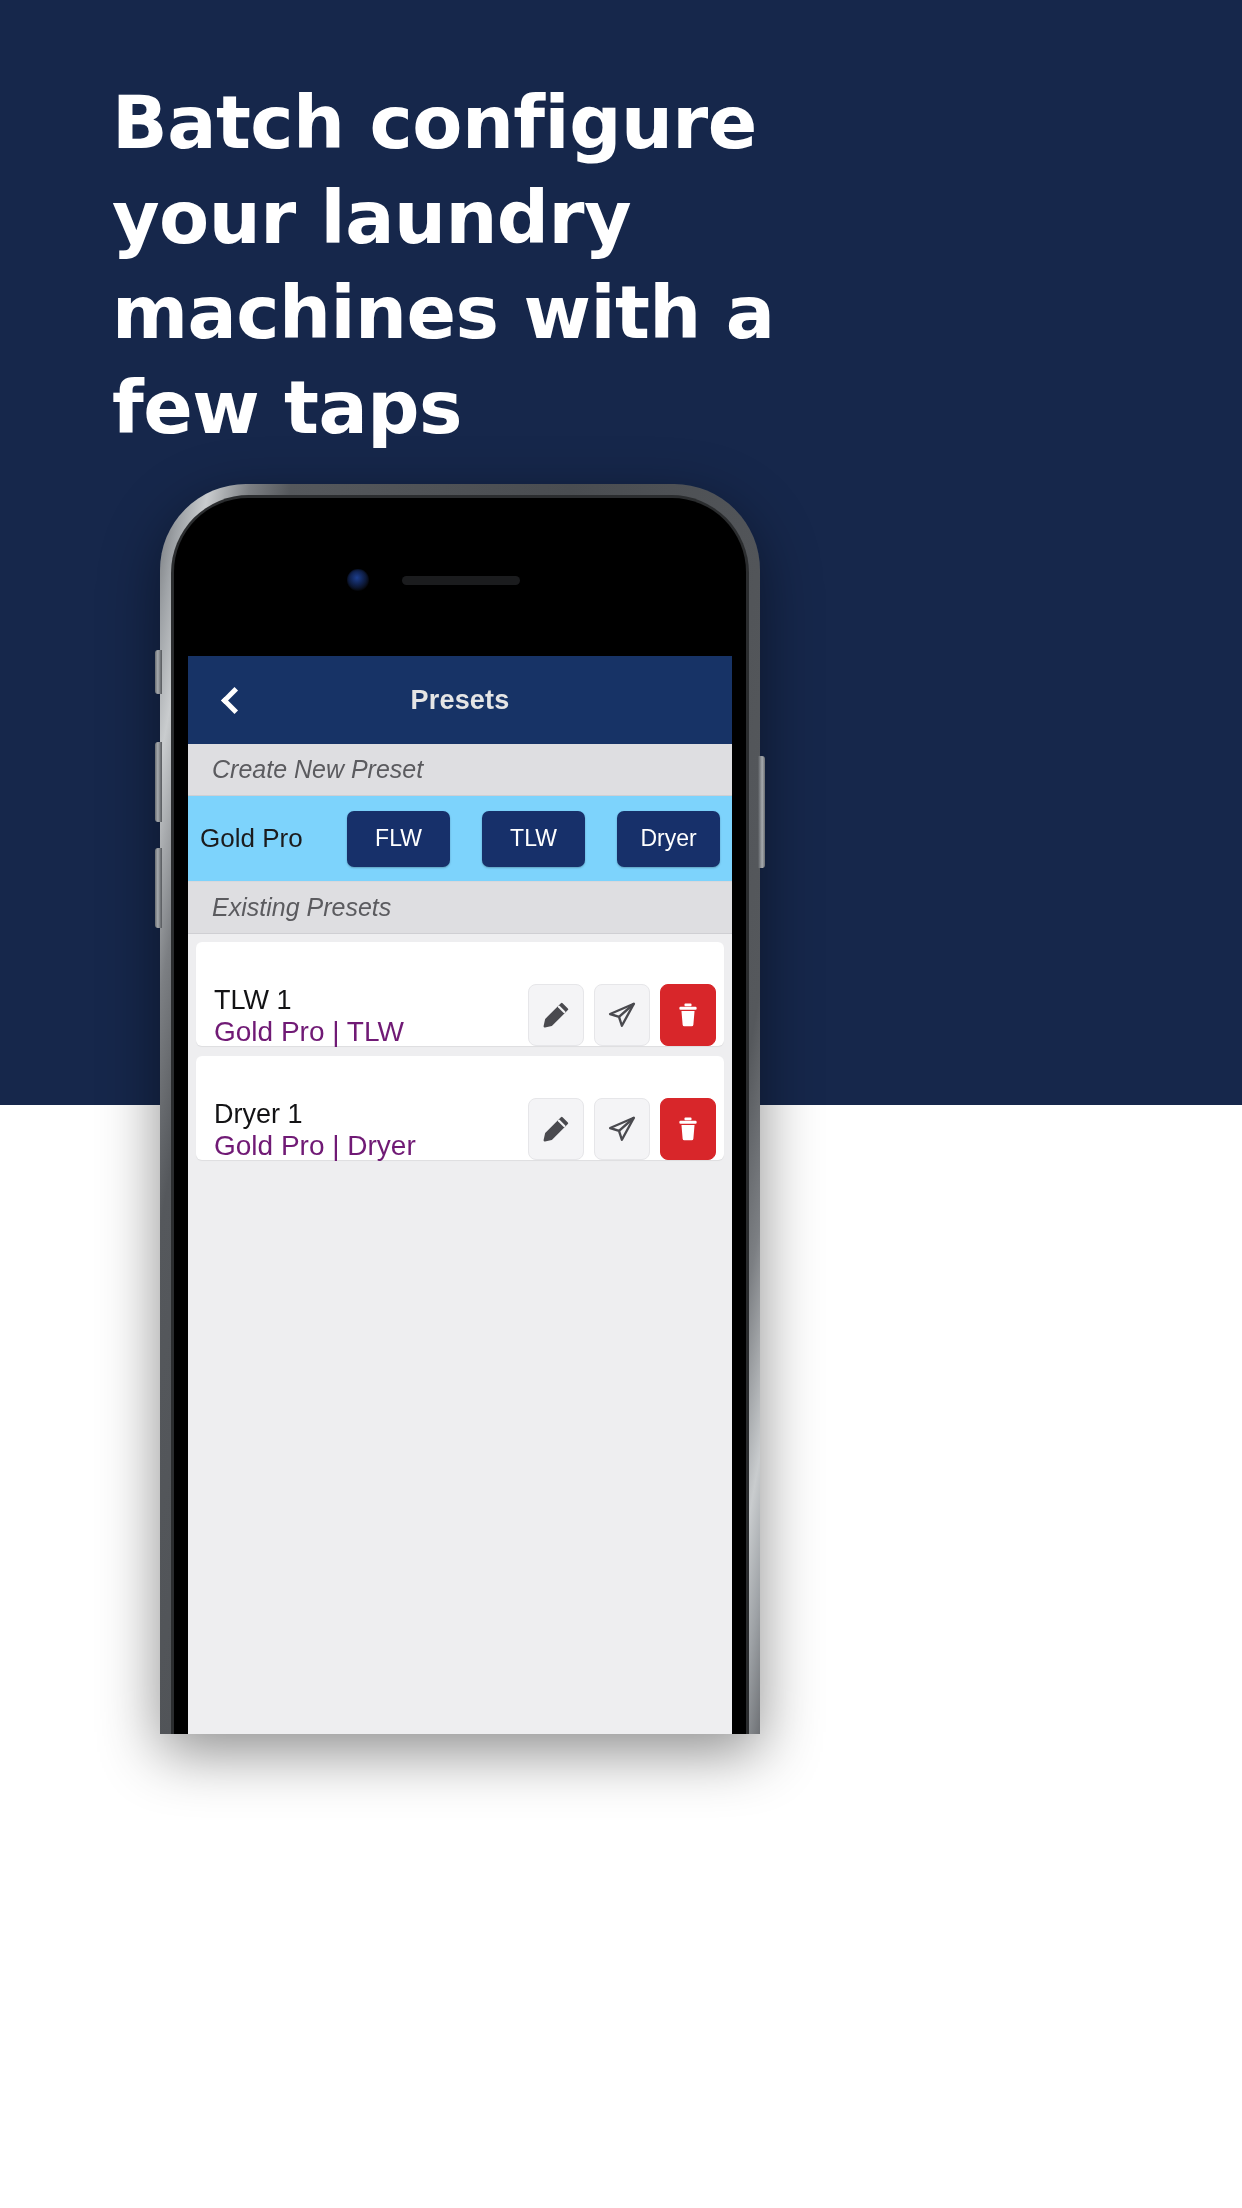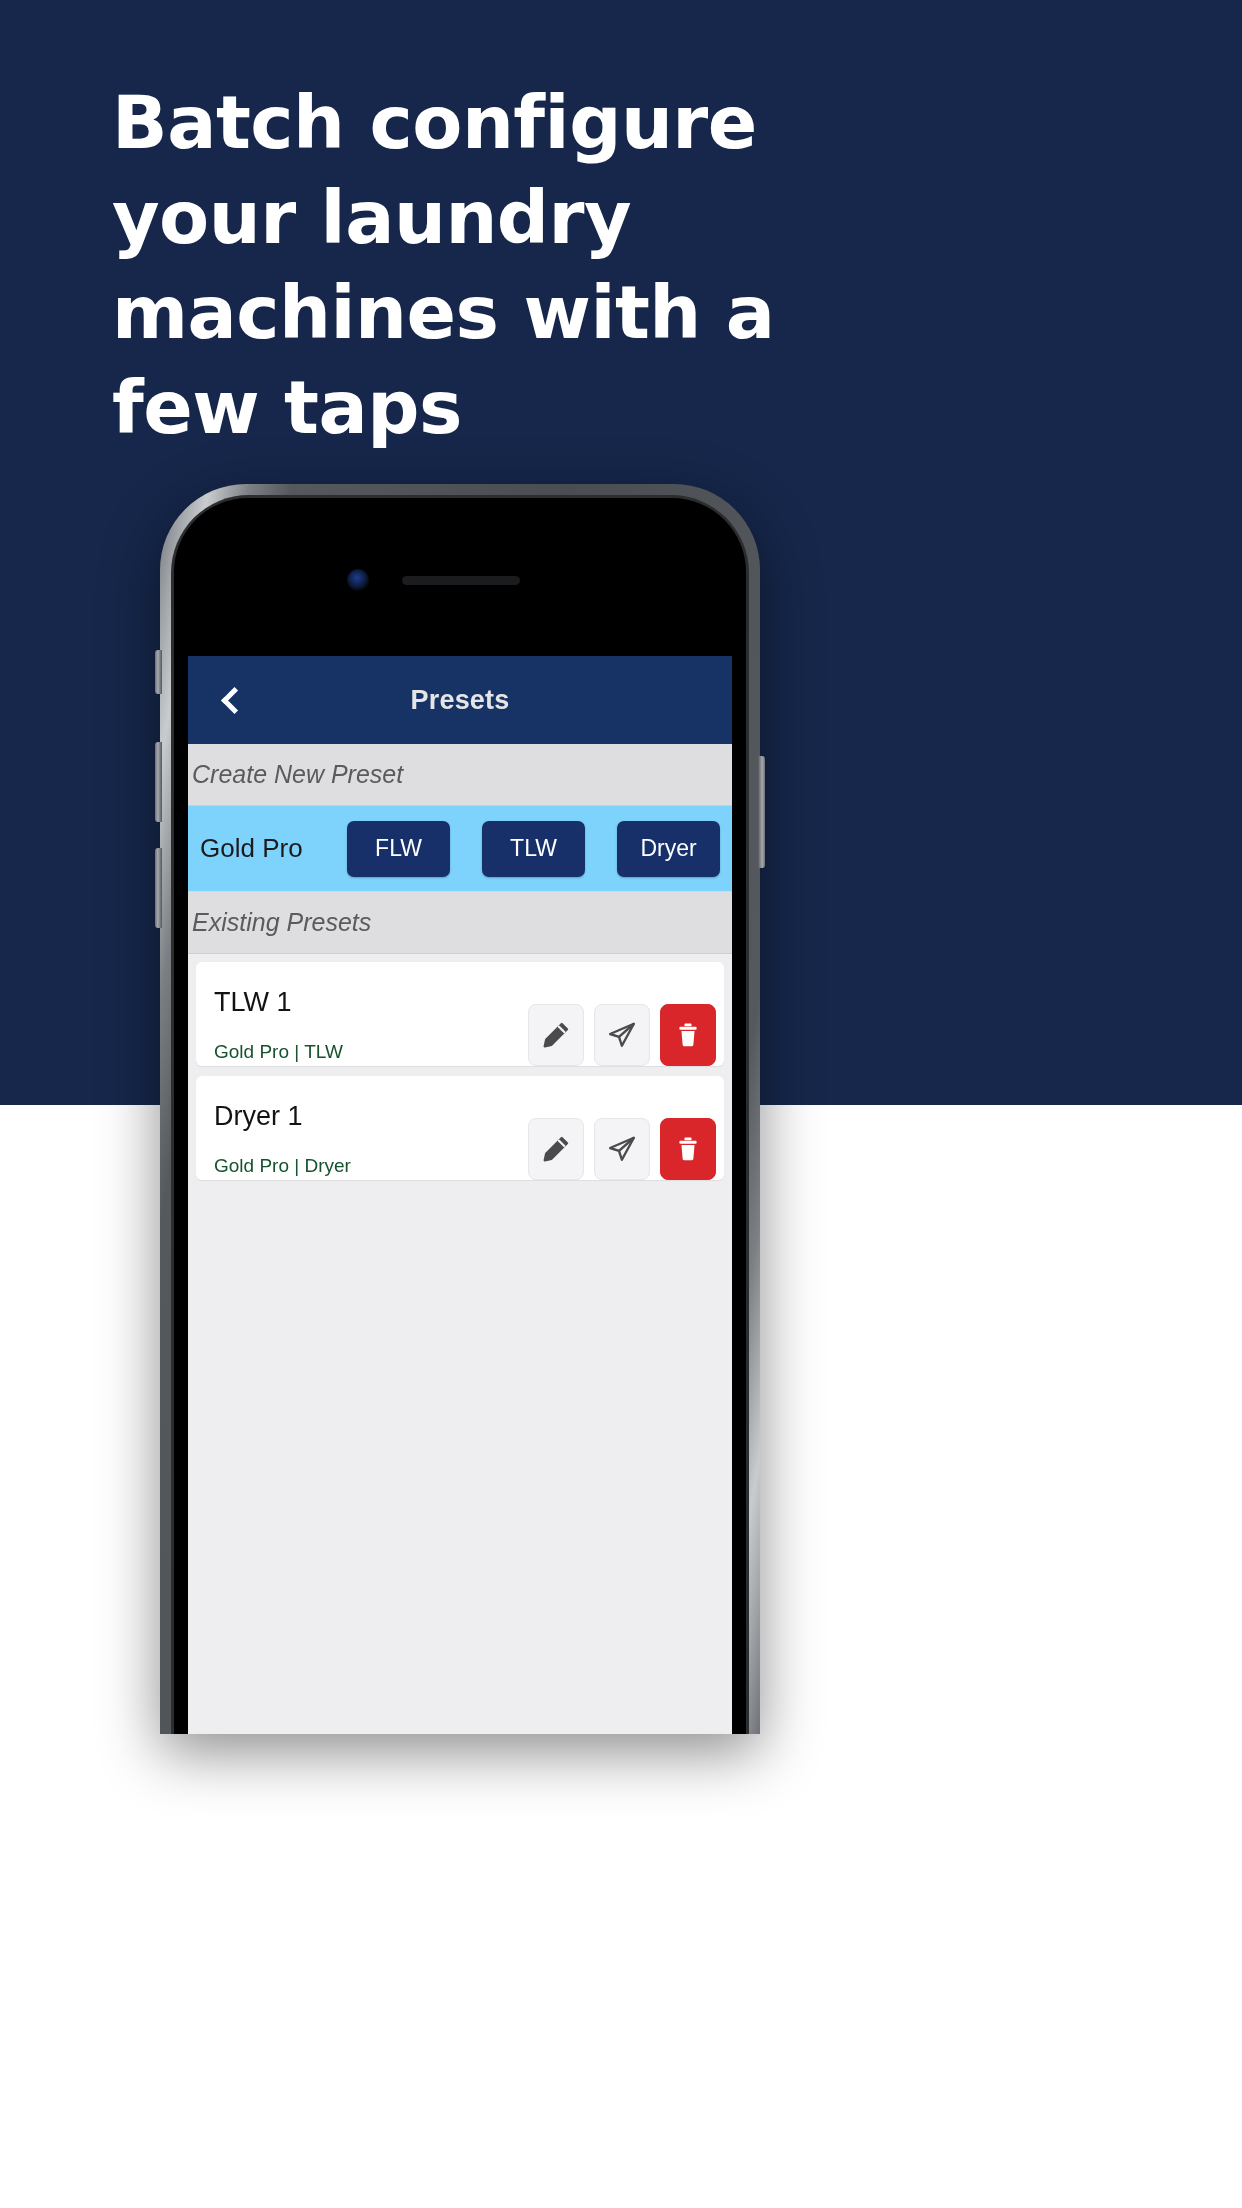--- a/index.html
+++ b/index.html
@@ -123,24 +123,24 @@
   .chev{
     width:19px; height:19px;
     border-left:5px solid #ffffff;
     border-bottom:5px solid #ffffff;
     transform:rotate(45deg);
     margin-left:5px;
   }
 
   
   .sec-header{
-    height:62px;
+    height:52px;
     background:#dedee1;
     display:flex; align-items:center;
-    padding-left:4px;
+    padding-left:24px;
     border-bottom:1px solid #cfcfd3;
   }
   .sec-header-text{
     font-style:italic;
     font-size:25px;
     color:#5b5b5f;
   }
 
   
   .create-row{
@@ -185,24 +185,24 @@
     padding:0 8px 0 18px;
     box-shadow:0 1px 1px rgba(0,0,0,0.07);
   }
   .preset-text{ flex:1; min-width:0; }
   .preset-title{
     font-size:27px;
     color:#131315;
     line-height:33px;
   }
   .preset-sub{
-    font-size:19px;
-    color:#14532d;
+    font-size:28px;
+    color:#701a75;
     line-height:29px;
-    margin-top:18px;
+    margin-top:0;
   }
   .row-actions{ display:flex; gap:10px; flex:0 0 auto; }
   .act{
     width:56px; height:62px;
     border-radius:8px;
     display:flex; align-items:center; justify-content:center;
     cursor:pointer;
     border:1px solid #e6e6e9;
     background:#f4f4f6;
   }

